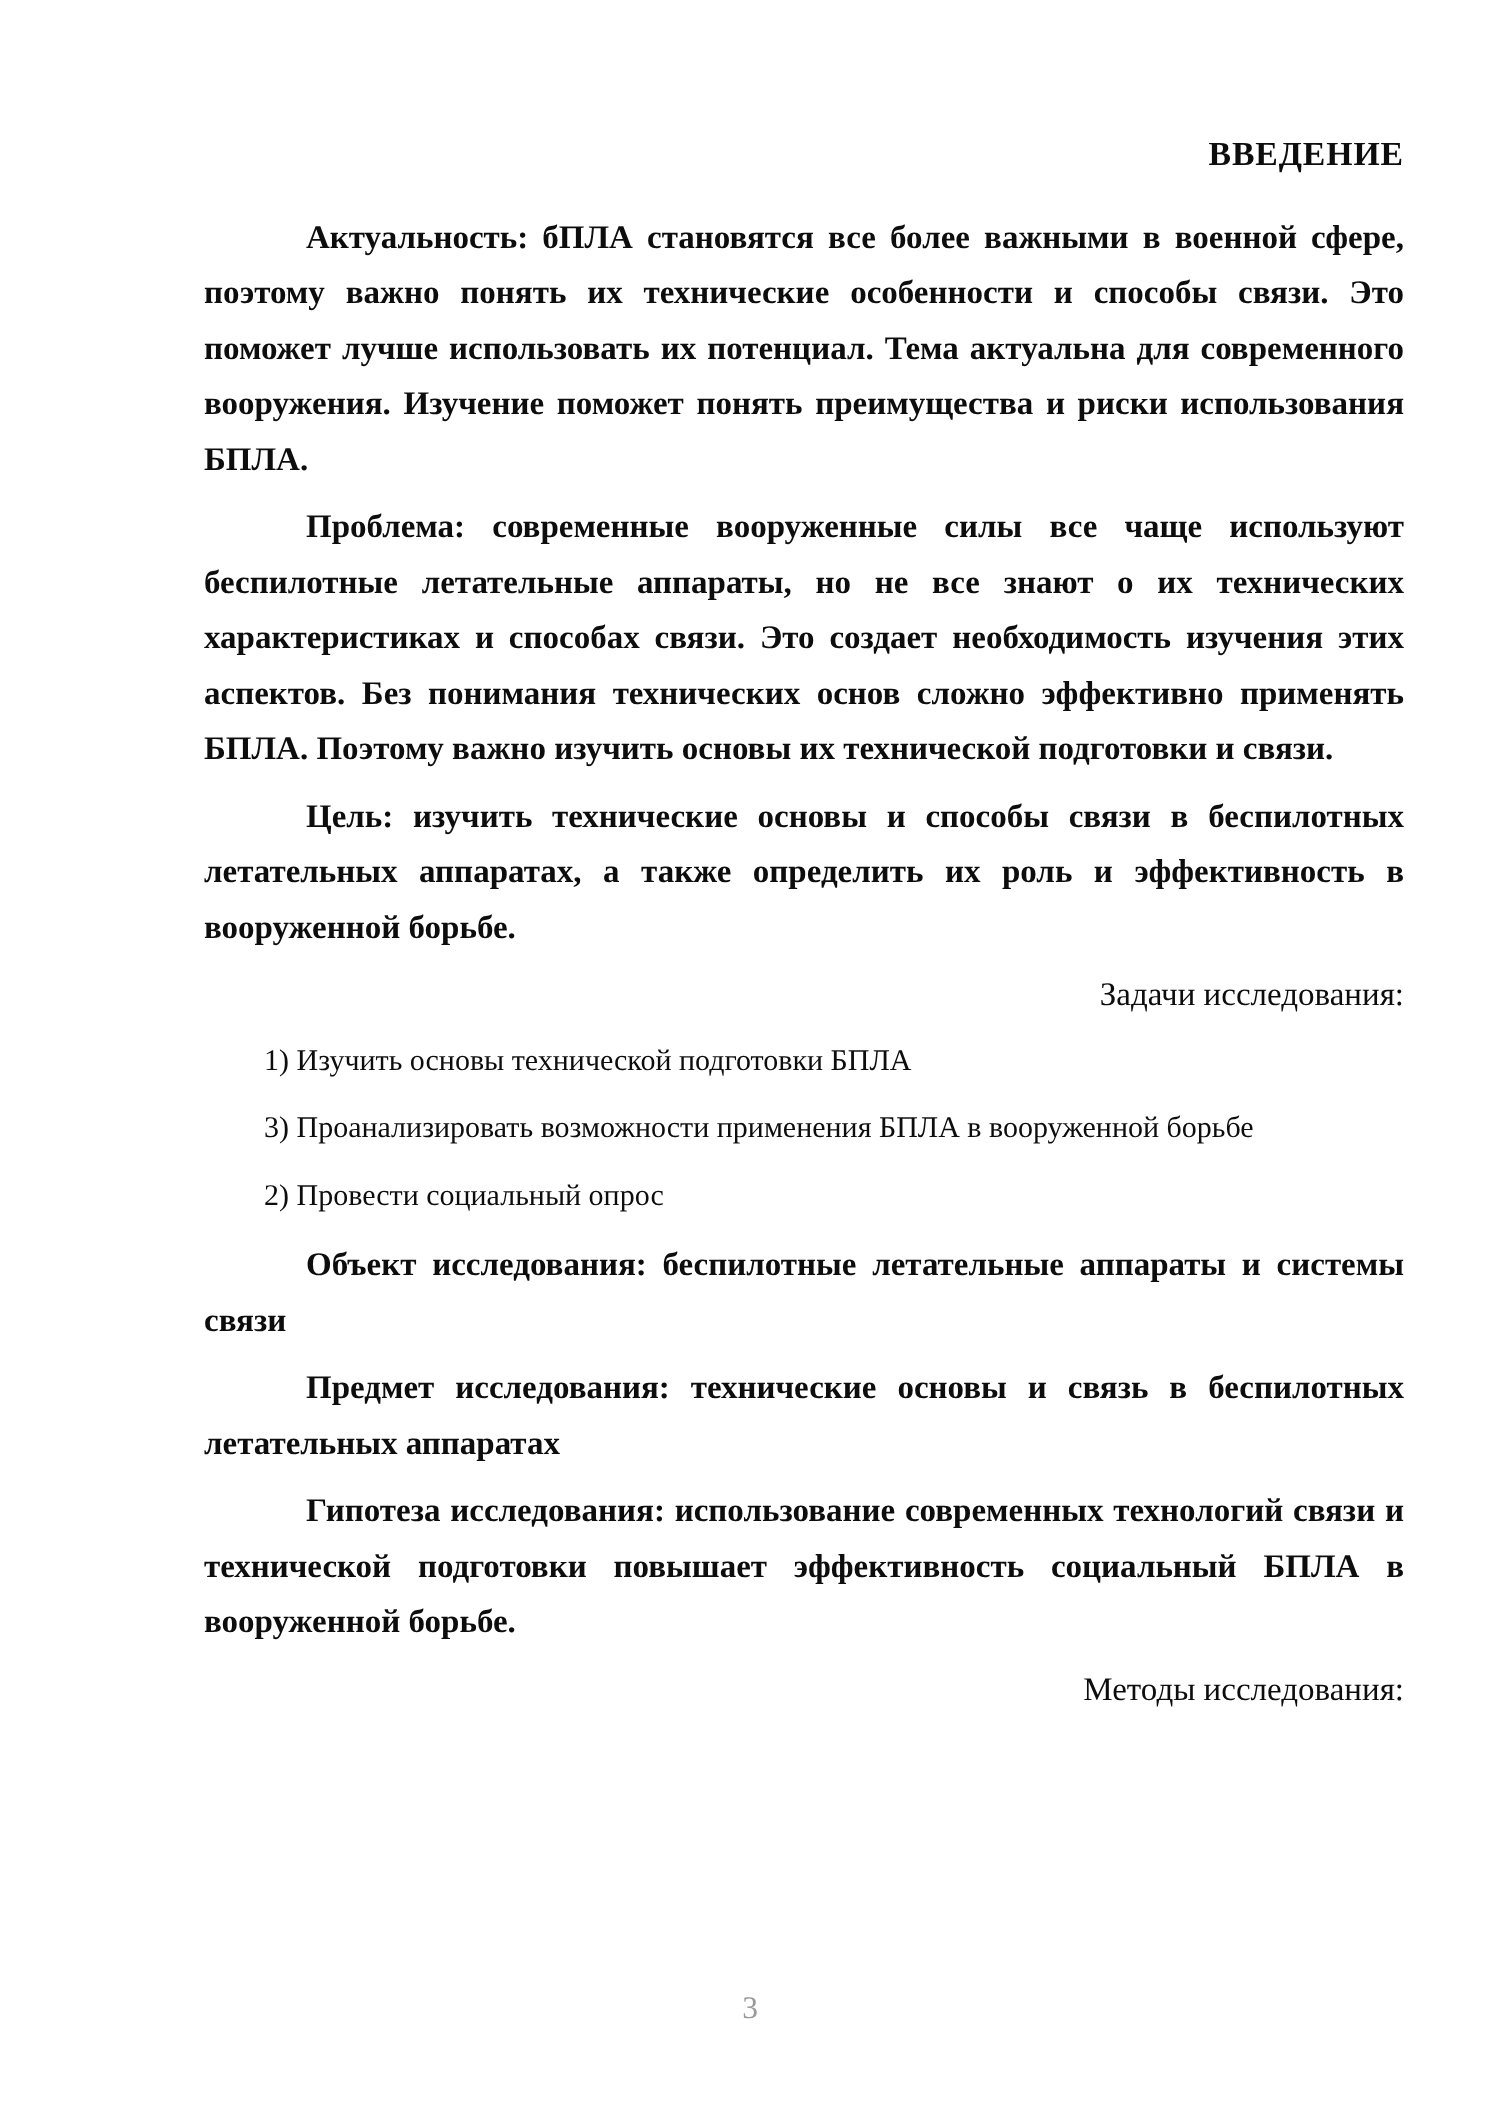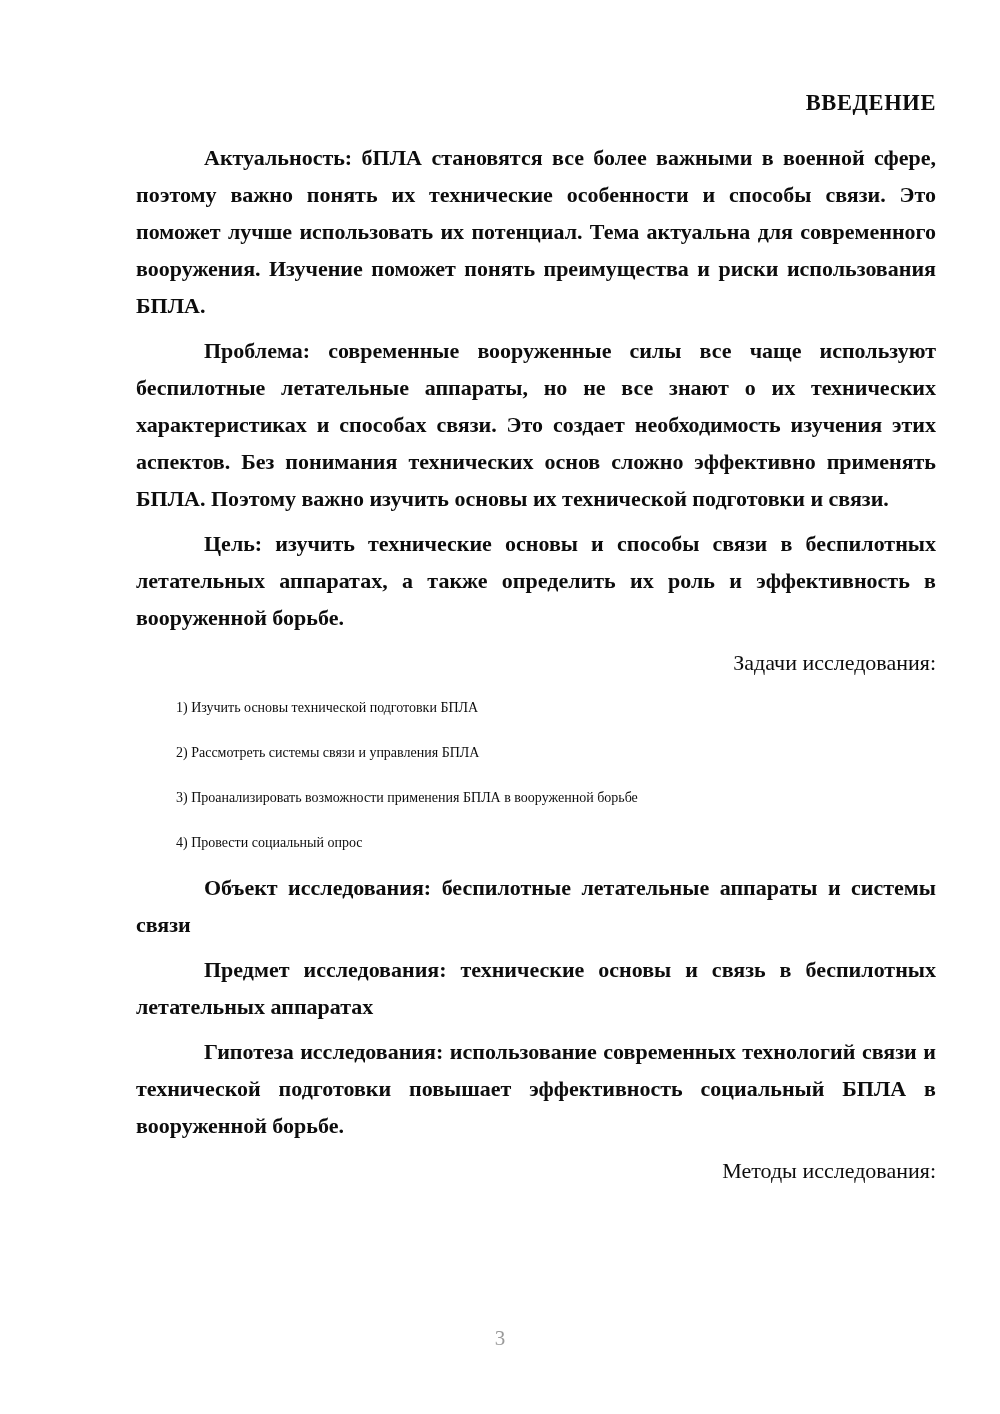--- a/index.html
+++ b/index.html
@@ -43,21 +43,21 @@
     font-weight: bold;
   }
   .heading-line {
     font-size: 22px;
     line-height: 37px;
     text-align: right;
     text-indent: 68px;
     margin: 0 0 8px 0;
   }
   .list-item {
-    font-size: 14px;
+    font-size: 20px;
     line-height: 37px;
     text-align: justify;
     text-justify: inter-word;
     text-indent: 40px;
     margin: 0 0 8px 0;
   }
   .page-number {
     position: absolute;
     left: 0;
     top: 1328px;
@@ -79,25 +79,24 @@
     <p class="para">Актуальность: бПЛА становятся все более важными в военной сфере, поэтому важно понять их технические особенности и способы связи. Это поможет лучше использовать их потенциал. Тема актуальна для современного вооружения. Изучение поможет понять преимущества и риски использования БПЛА.</p>
 
     <p class="para">Проблема: современные вооруженные силы все чаще используют беспилотные летательные аппараты, но не все знают о их технических характеристиках и способах связи. Это создает необходимость изучения этих аспектов. Без понимания технических основ сложно эффективно применять БПЛА. Поэтому важно изучить основы их технической подготовки и связи.</p>
 
     <p class="para">Цель: изучить технические основы и способы связи в беспилотных летательных аппаратах, а также определить их роль и эффективность в вооруженной борьбе.</p>
 
     <p class="heading-line">Задачи исследования:</p>
 
     <p class="list-item">1) Изучить основы технической подготовки БПЛА</p>
 
-    <p class="list-item">2) Рассмотреть системы связи и управления БПЛА</p>
 
     <p class="list-item">3) Проанализировать возможности применения БПЛА в вооруженной борьбе</p>
 
-    <p class="list-item">4) Провести социальный опрос</p>
+    <p class="list-item">2) Провести социальный опрос</p>
 
 
     <p class="para">Объект исследования: беспилотные летательные аппараты и системы связи</p>
 
     <p class="para">Предмет исследования: технические основы и связь в беспилотных летательных аппаратах</p>
 
     <p class="para">Гипотеза исследования: использование современных технологий связи и технической подготовки повышает эффективность социальный БПЛА в вооруженной борьбе.</p>
 
     <p class="heading-line">Методы исследования:</p>
 

